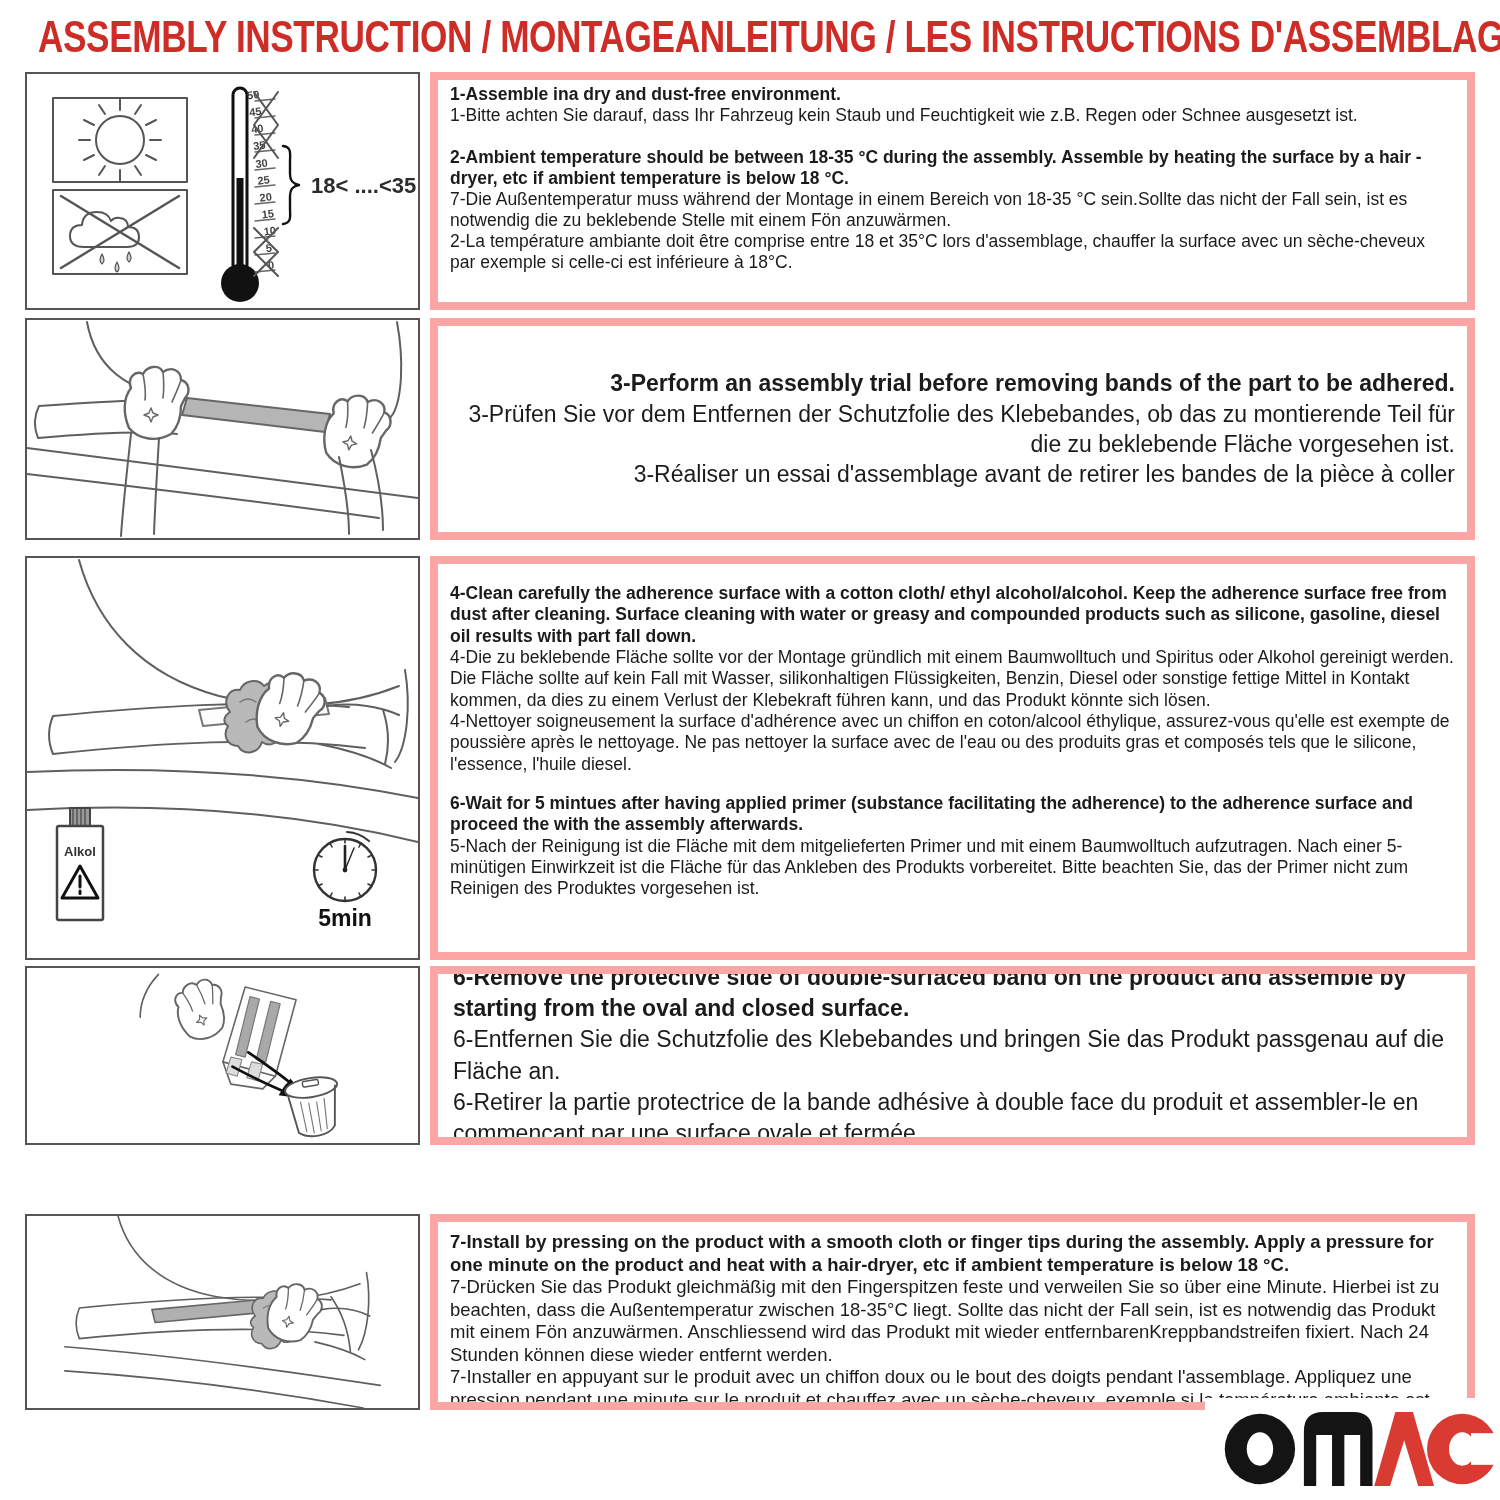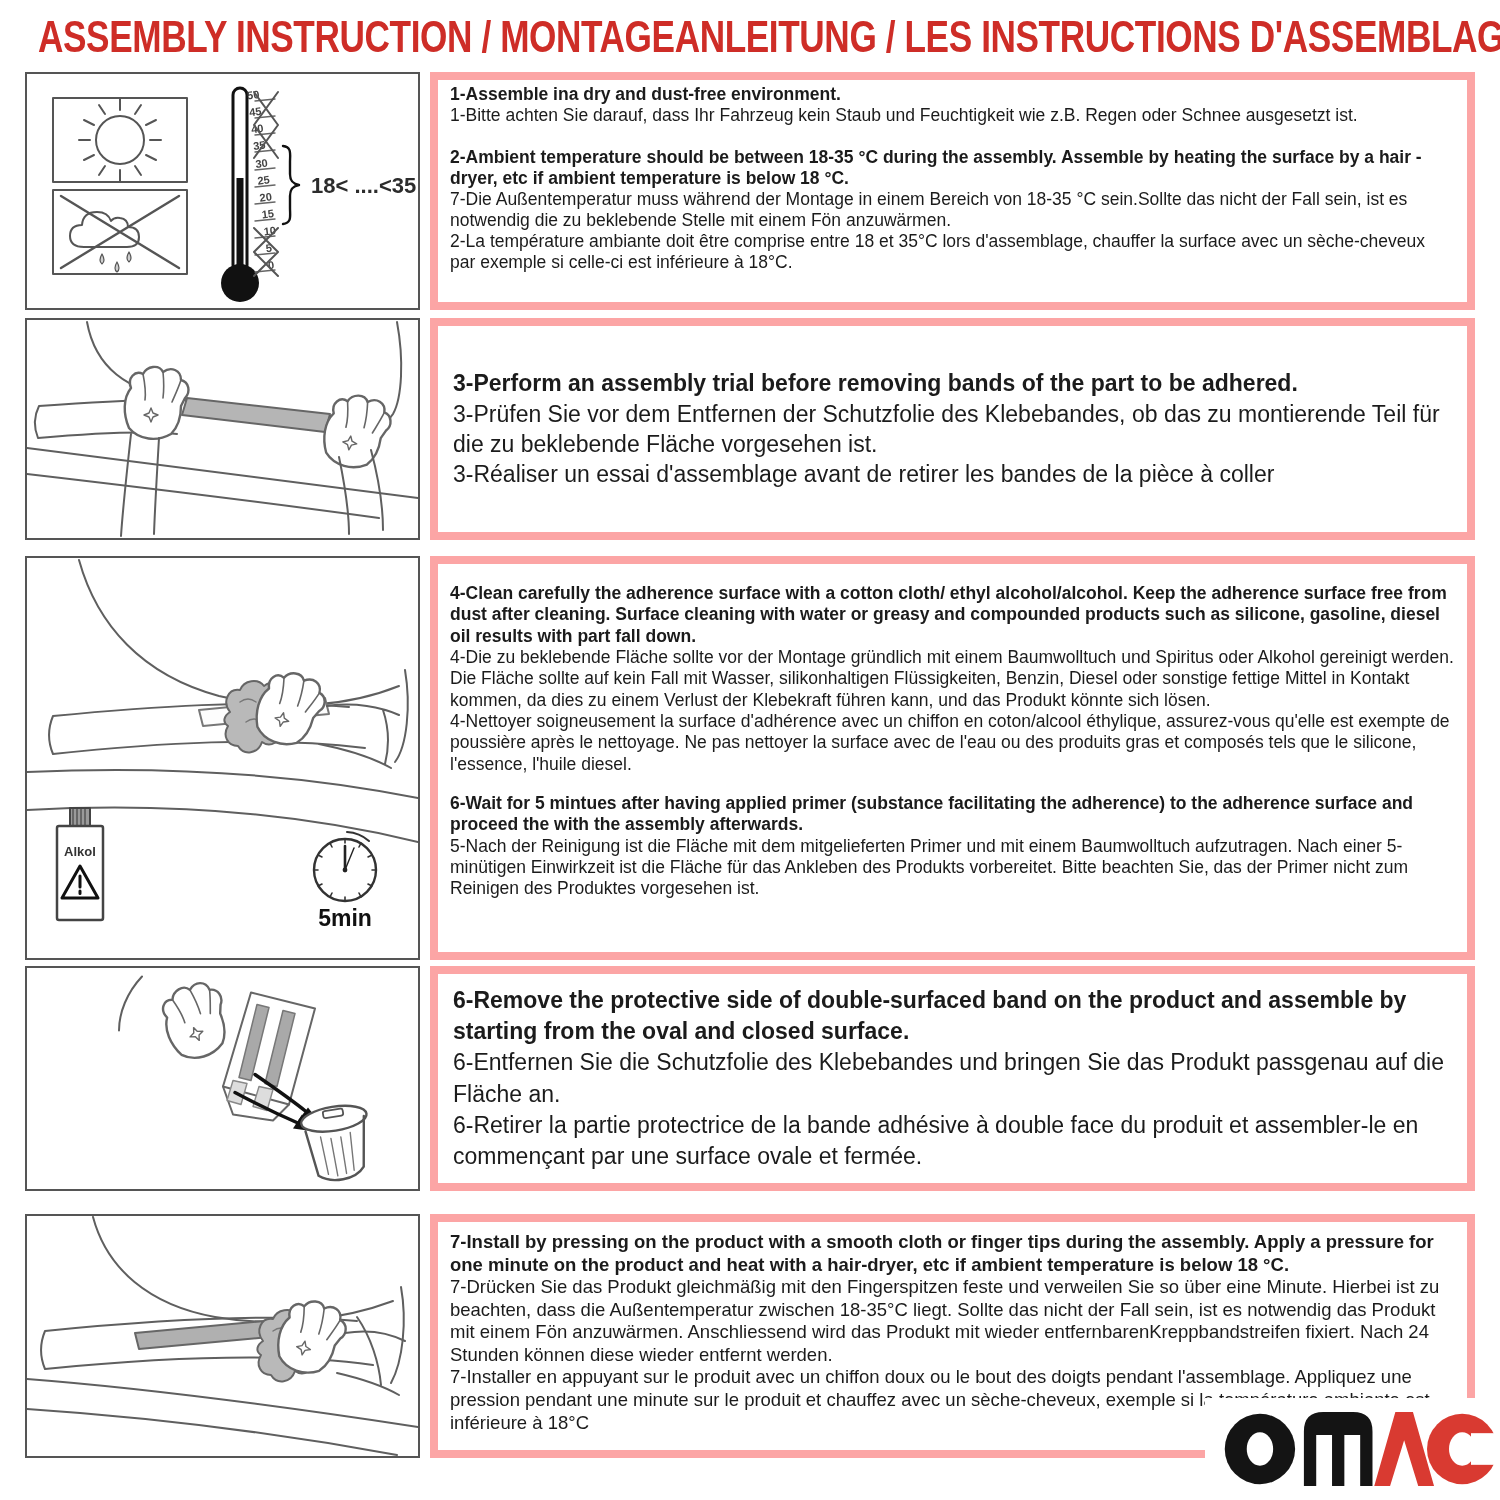--- a/index.html
+++ b/index.html
@@ -85,21 +85,21 @@
     <div class="textbox">
       <p class="b">1-Assemble ina dry and dust-free environment.</p>
       <p>1-Bitte achten Sie darauf, dass Ihr Fahrzeug kein Staub und Feuchtigkeit wie z.B. Regen oder Schnee ausgesetzt ist.</p>
       <p class="sp1"></p>
       <p class="b">2-Ambient temperature should be between 18-35 °C  during the assembly. Assemble by heating the surface by a hair -dryer, etc if ambient temperature is below 18 °C.</p>
       <p>7-Die Außentemperatur muss während der Montage in einem Bereich von 18-35 °C  sein.Sollte das nicht der Fall sein, ist es notwendig die zu beklebende Stelle mit einem Fön anzuwärmen.</p>
       <p>2-La température ambiante doit être comprise entre 18 et 35°C lors d'assemblage, chauffer la surface avec un sèche-cheveux par exemple si celle-ci est inférieure à 18°C.</p>
     </div>
   </section>
 
-  <section class="row r2" style="top:318px;height:222px;">
+  <section class="row r2" style="top:318px;height:222px;text-align:right;">
     <div class="illus">
       <svg viewBox="0 0 391 214">
         <g stroke="#5f5f5f" stroke-width="2" fill="none" stroke-linecap="round" stroke-linejoin="round">
           <path d="M60 0 C68 44 98 70 158 78"></path>
           <path d="M370 0 C377 38 375 76 366 92 C360 102 350 105 344 106"></path>
           <path d="M12 84 C80 79 130 77 156 79 M12 84 C7 94 7 106 11 116 M11 116 C80 110 120 109 150 112"></path>
           <polygon points="160,76 303,92 298,110 155,93" fill="#b5b5b5" stroke="#666"></polygon>
           <path d="M303 94 C328 98 342 100 352 102"></path>
           <path d="M0 126 C130 142 260 160 391 176 M0 152 C120 166 250 182 352 196"></path>
           <g transform="translate(100,50)">
@@ -166,21 +166,21 @@
     <div class="textbox">
       <p class="b">4-Clean carefully the adherence surface with a cotton cloth/ ethyl alcohol/alcohol. Keep the adherence surface free from dust after cleaning. Surface cleaning with water or greasy and compounded products such as silicone, gasoline, diesel oil results with part fall down.</p>
       <p>4-Die zu beklebende Fläche sollte vor der Montage gründlich mit einem Baumwolltuch und Spiritus oder Alkohol gereinigt werden. Die Fläche sollte auf kein Fall mit Wasser, silikonhaltigen Flüssigkeiten, Benzin, Diesel oder sonstige fettige Mittel in Kontakt kommen, da dies zu einem Verlust der Klebekraft führen kann, und das Produkt könnte sich lösen.</p>
       <p>4-Nettoyer soigneusement la surface d'adhérence avec un chiffon en coton/alcool éthylique, assurez-vous qu'elle est exempte de poussière après le nettoyage. Ne pas nettoyer la surface avec de l'eau ou des produits gras et composés tels que le silicone, l'essence, l'huile diesel.</p>
       <p class="sp3"></p>
       <p class="b">6-Wait for 5 mintues after having applied primer (substance facilitating the adherence) to the adherence surface and proceed the with the assembly afterwards.</p>
       <p>5-Nach der Reinigung ist die Fläche mit dem mitgelieferten Primer und mit einem Baumwolltuch aufzutragen. Nach einer 5-minütigen Einwirkzeit ist die Fläche für das Ankleben des Produkts vorbereitet. Bitte beachten Sie, das der Primer nicht zum Reinigen des Produktes vorgesehen ist.</p>
     </div>
   </section>
 
-  <section class="row r4" style="top:966px;height:225px;">
+  <section class="row r4" style="top:966px;height:179px;">
     <div class="illus">
       <svg viewBox="0 0 391 220">
         <g stroke="#5f5f5f" stroke-width="2" fill="none" stroke-linecap="round" stroke-linejoin="round">
           <path d="M196 118 L224 24 L288 40 L262 136 Z" fill="#fff" stroke="#666"></path>
           <path d="M196 118 L206 146 L246 152 L262 136" stroke="#666"></path>
           <polygon points="230,36 242,39 224,112 212,109" fill="#a9a9a9" stroke="#777" stroke-width="1.5"></polygon>
           <polygon points="256,42 268,45 250,118 238,115" fill="#a9a9a9" stroke="#777" stroke-width="1.5"></polygon>
           <polygon points="206,112 220,115 214,136 200,132" fill="#ddd" stroke="#888" stroke-width="1.4"></polygon>
           <polygon points="232,118 246,121 240,142 226,138" fill="#ddd" stroke="#888" stroke-width="1.4"></polygon>
           <g transform="translate(130,36) rotate(-24)">
@@ -204,21 +204,21 @@
         </g>
       </svg>
     </div>
     <div class="textbox">
       <p class="b">6-Remove the protective side of double-surfaced band on the product and assemble by starting from the oval and closed surface.</p>
       <p>6-Entfernen Sie die Schutzfolie des Klebebandes und bringen Sie das Produkt passgenau auf die Fläche an.</p>
       <p>6-Retirer la partie protectrice de la bande adhésive à double face du produit et assembler-le en commençant par une surface ovale et fermée.</p>
     </div>
   </section>
 
-  <section class="row r5" style="top:1214px;height:244px;">
+  <section class="row r5" style="top:1214px;height:196px;">
     <div class="illus">
       <svg viewBox="0 0 391 238">
         <g stroke="#5f5f5f" stroke-width="2" fill="none" stroke-linecap="round" stroke-linejoin="round">
           <path d="M66 0 C80 52 122 88 188 100 C252 111 318 102 366 84"></path>
           <path d="M374 70 C380 104 376 144 364 166 M330 100 C344 120 352 146 354 168"></path>
           <path d="M18 114 C118 104 238 96 330 104 M18 114 C13 126 13 140 18 152 M18 152 C140 140 260 136 346 148"></path>
           <path d="M0 162 C130 172 260 190 391 210 M0 192 C120 200 250 216 370 238"></path>
           <polygon points="108,116 238,104 242,120 112,132" fill="#b0b0b0" stroke="#666"></polygon>
           <g transform="translate(228,90)">
             <path d="M8 34 C0 24 6 10 18 12 C22 2 36 0 42 8 C52 0 66 4 64 14 C74 16 76 28 68 34 C76 42 70 54 60 52 C60 64 48 70 40 64 C36 76 22 78 16 68 C6 68 0 58 6 48 C0 44 2 38 8 34 Z" fill="#b9b9b9" stroke="#666"></path>

